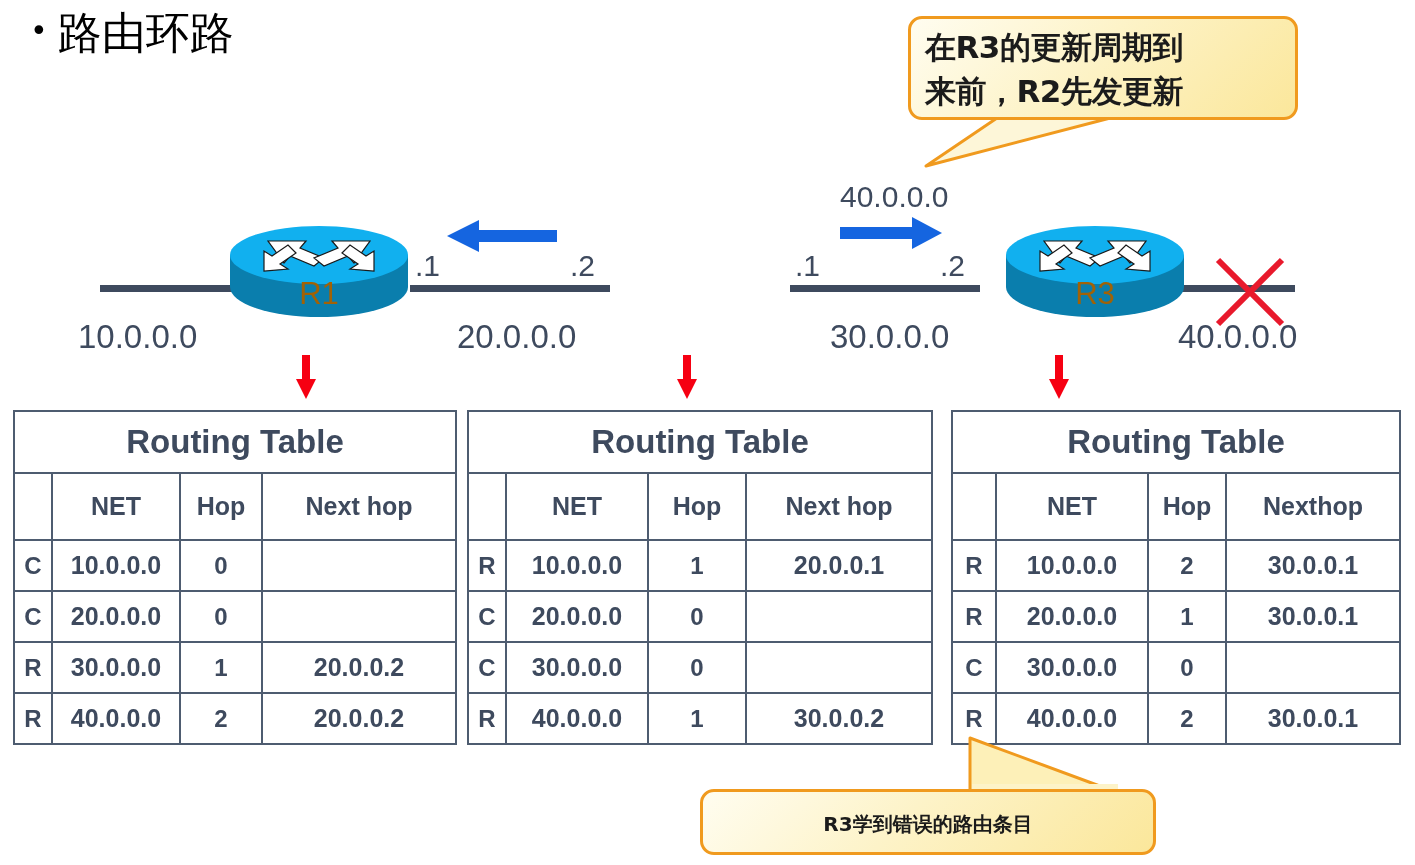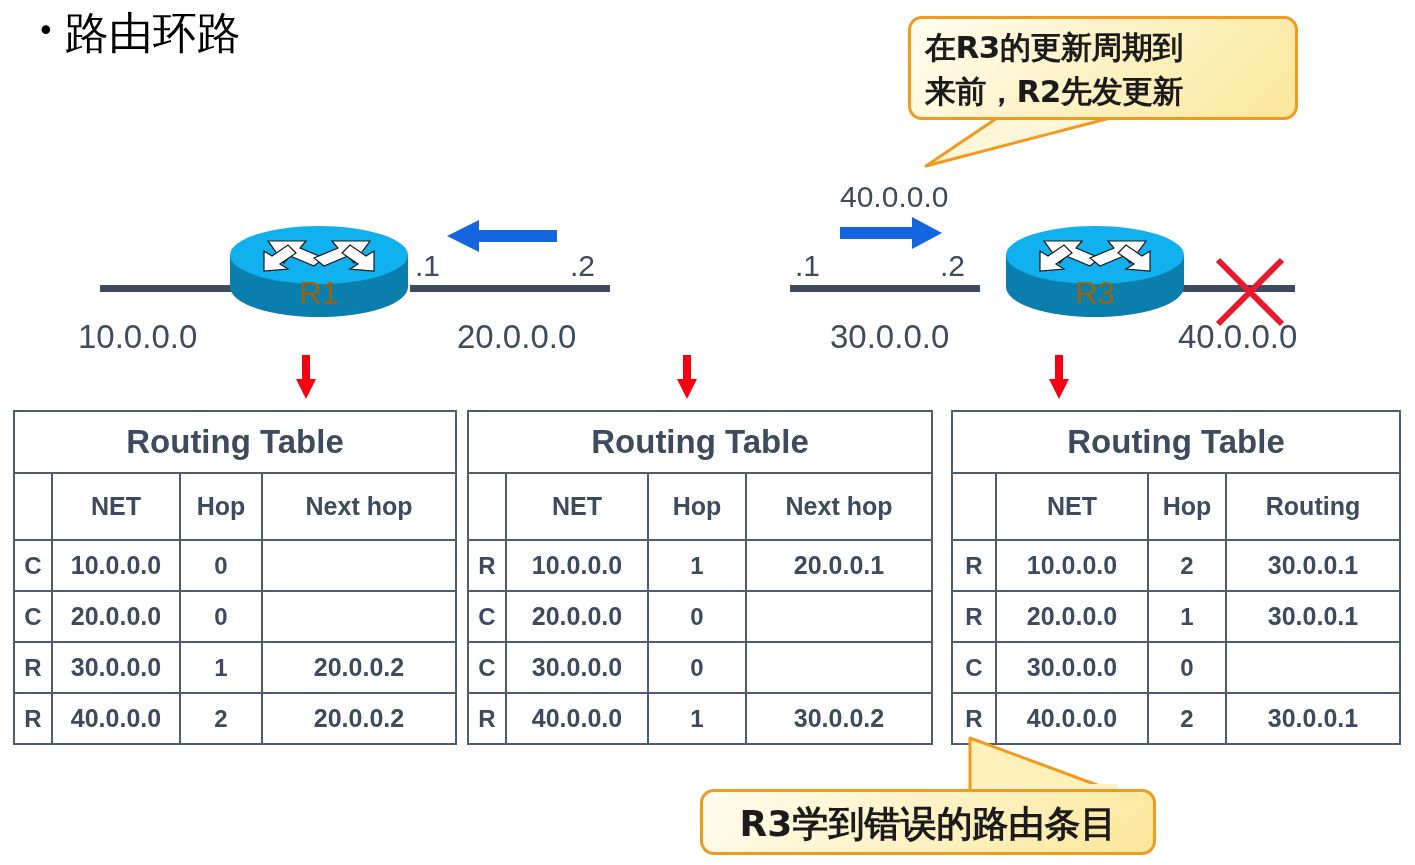--- a/index.html
+++ b/index.html
@@ -19,21 +19,20 @@
   
   #slide-title {
     position: absolute;
     left: 30px;
     top: 2px;
     font-size: 44px;
     line-height: 58px;
     color: #000000;
     font-family: "DejaVu Sans", "Liberation Sans", sans-serif;
     white-space: nowrap;
-    margin-left: 7px;
   }
   #slide-title .bullet {
     display: inline-block;
     font-size: 30px;
     vertical-align: 7px;
     margin-right: 10px;
   }
 
   
   .callout {
@@ -56,21 +55,21 @@
     font-size: 31px;
     line-height: 44px;
     letter-spacing: -0.5px;
   }
   #callout-top .line { display: block; white-space: nowrap; }
   #callout-bottom {
     left: 700px;
     top: 789px;
     width: 456px;
     height: 66px;
-    font-size: 36px;
+    font-size: 20px;
     line-height: 64px;
     text-align: center;
     letter-spacing: 0px;
   }
   .callout-tail {
     position: absolute;
     z-index: 5;
     overflow: visible;
   }
   #callout-top-tail { left: 900px; top: 108px; width: 230px; height: 70px; }
@@ -394,21 +393,21 @@
       <col class="col-nh">
   </colgroup>
   <tbody>
     <tr>
       <td class="rt-title" colspan="4">Routing Table</td>
     </tr>
     <tr class="rt-head">
       <th></th>
       <th>NET</th>
       <th>Hop</th>
-      <th>Routing</th>
+      <th>Nexthop</th>
     </tr>
     <tr>
       <td class="c-blue">R</td>
       <td class="cell-net c-blue">10.0.0.0</td>
       <td class="c-blue">2</td>
       <td class="cell-nh c-dark">30.0.0.1</td>
     </tr>
     <tr>
       <td class="c-blue">R</td>
       <td class="cell-net c-blue">20.0.0.0</td>

